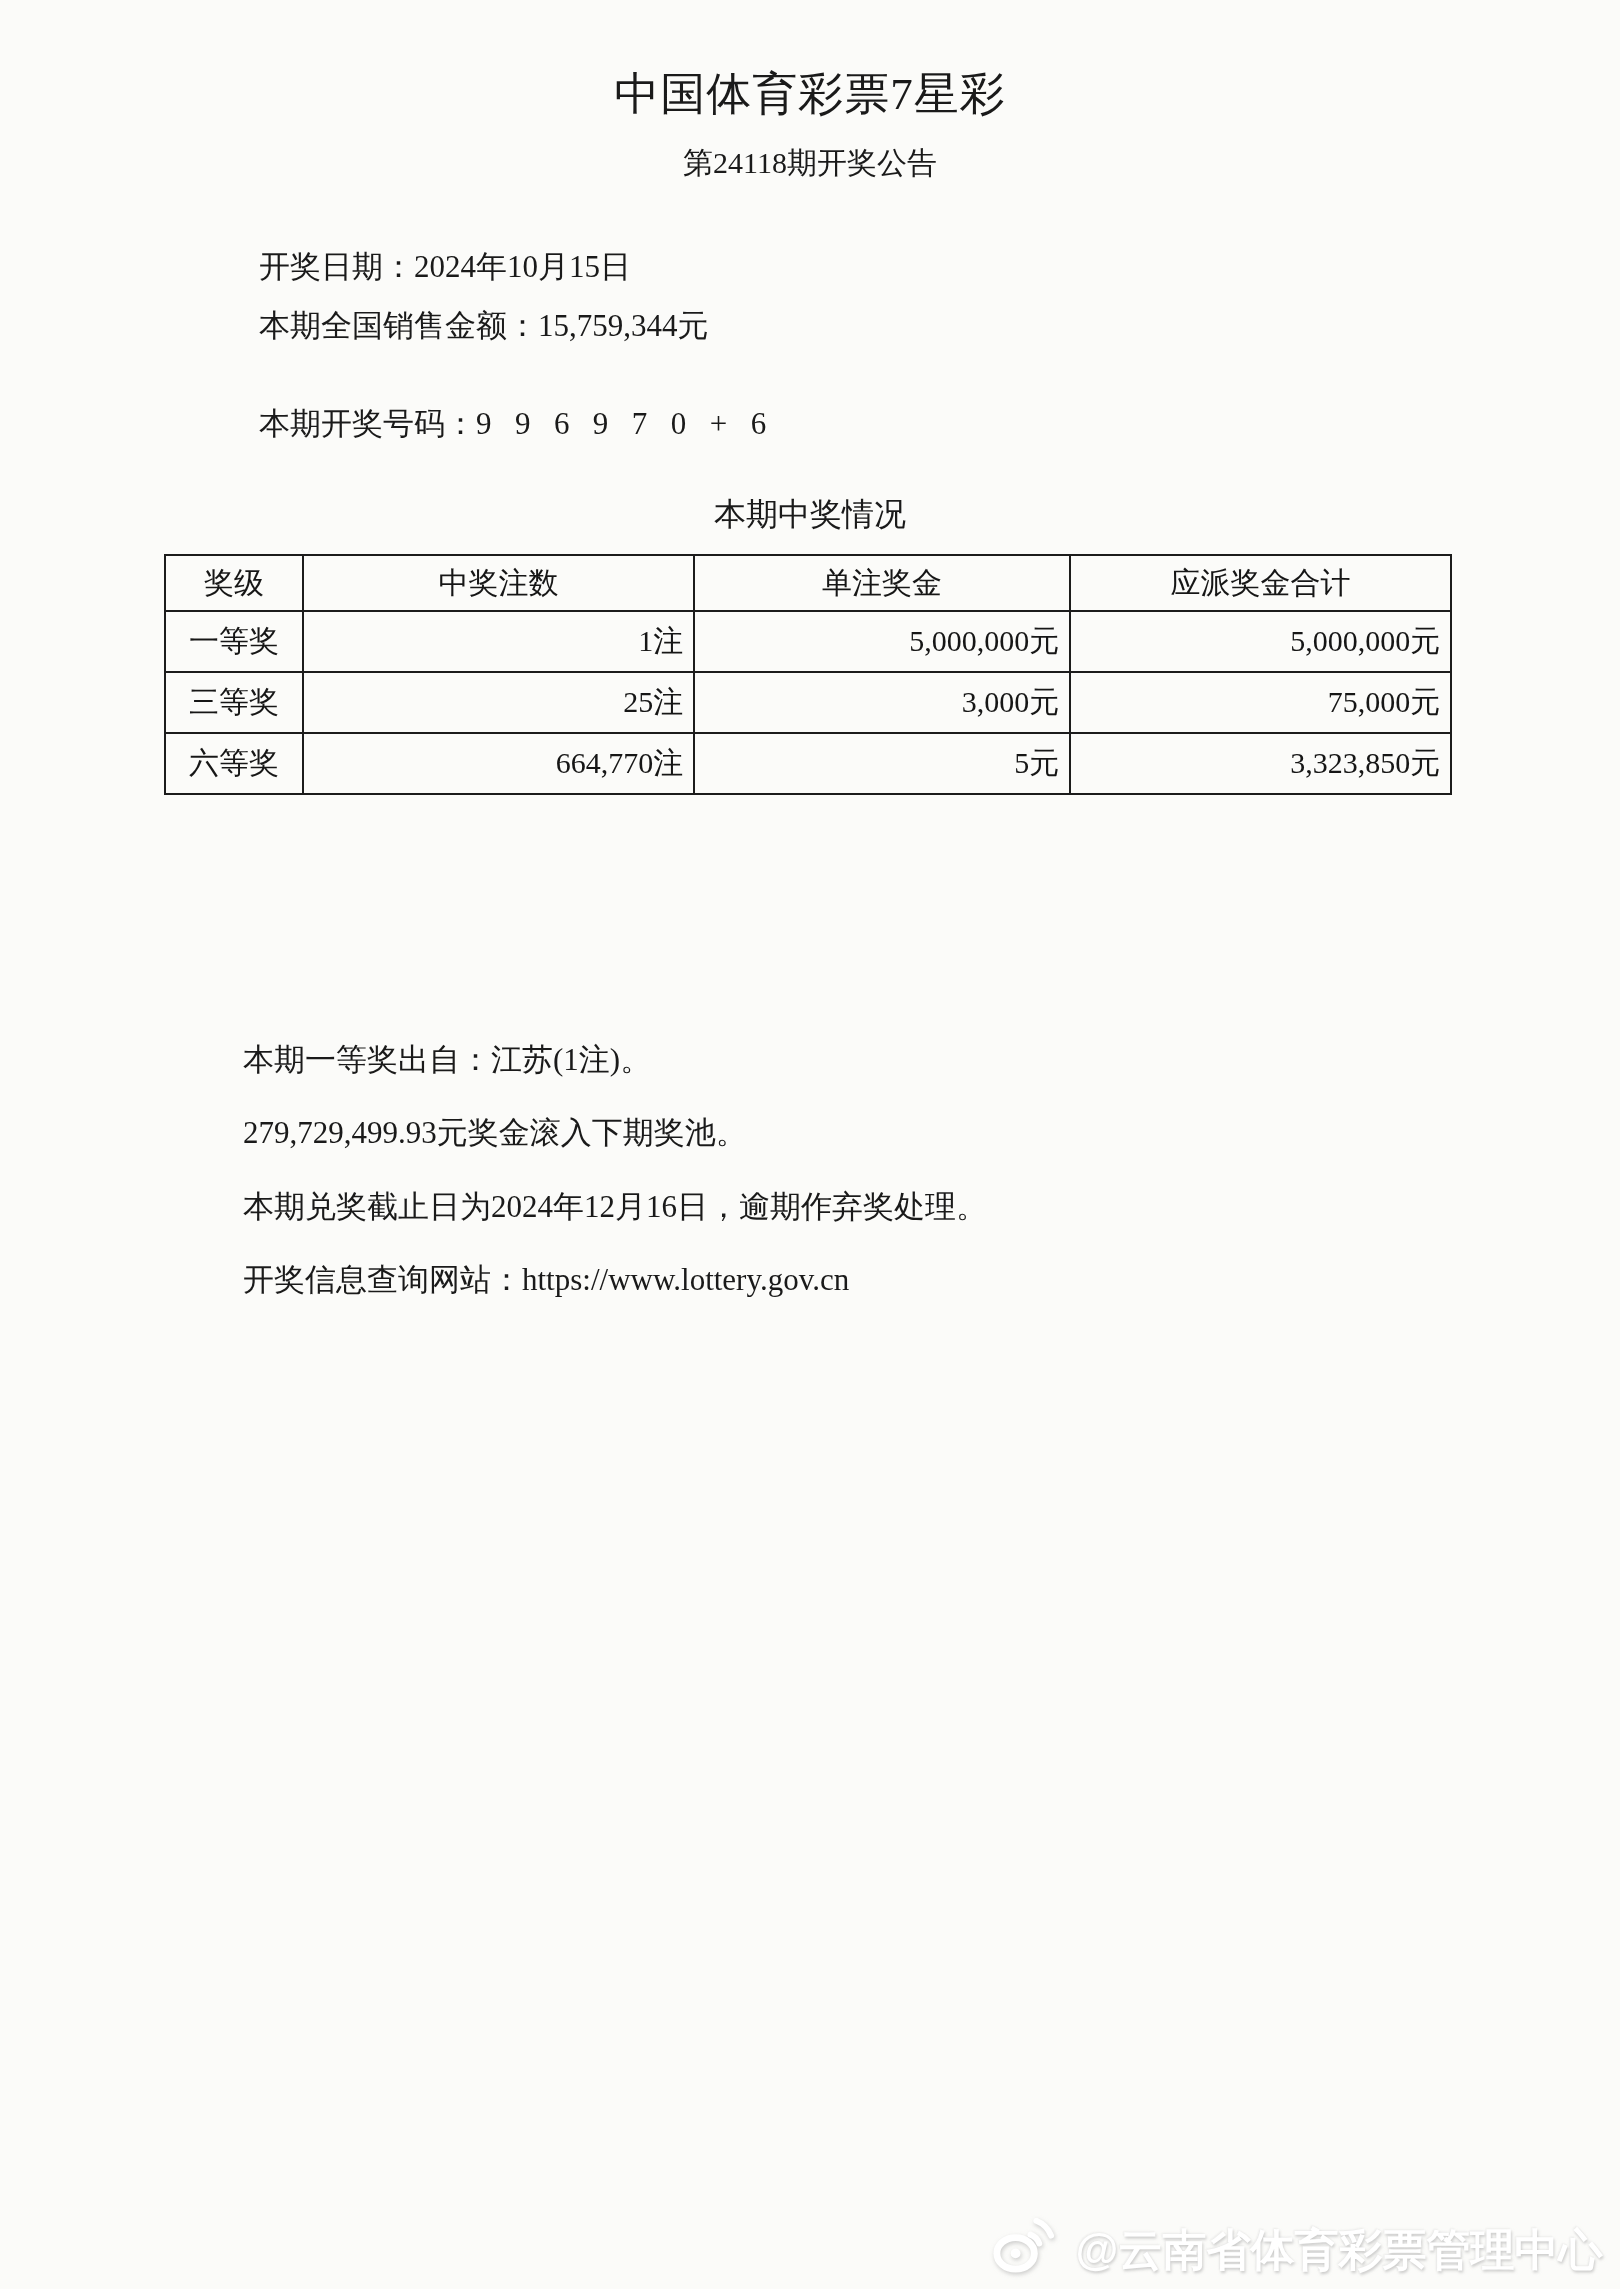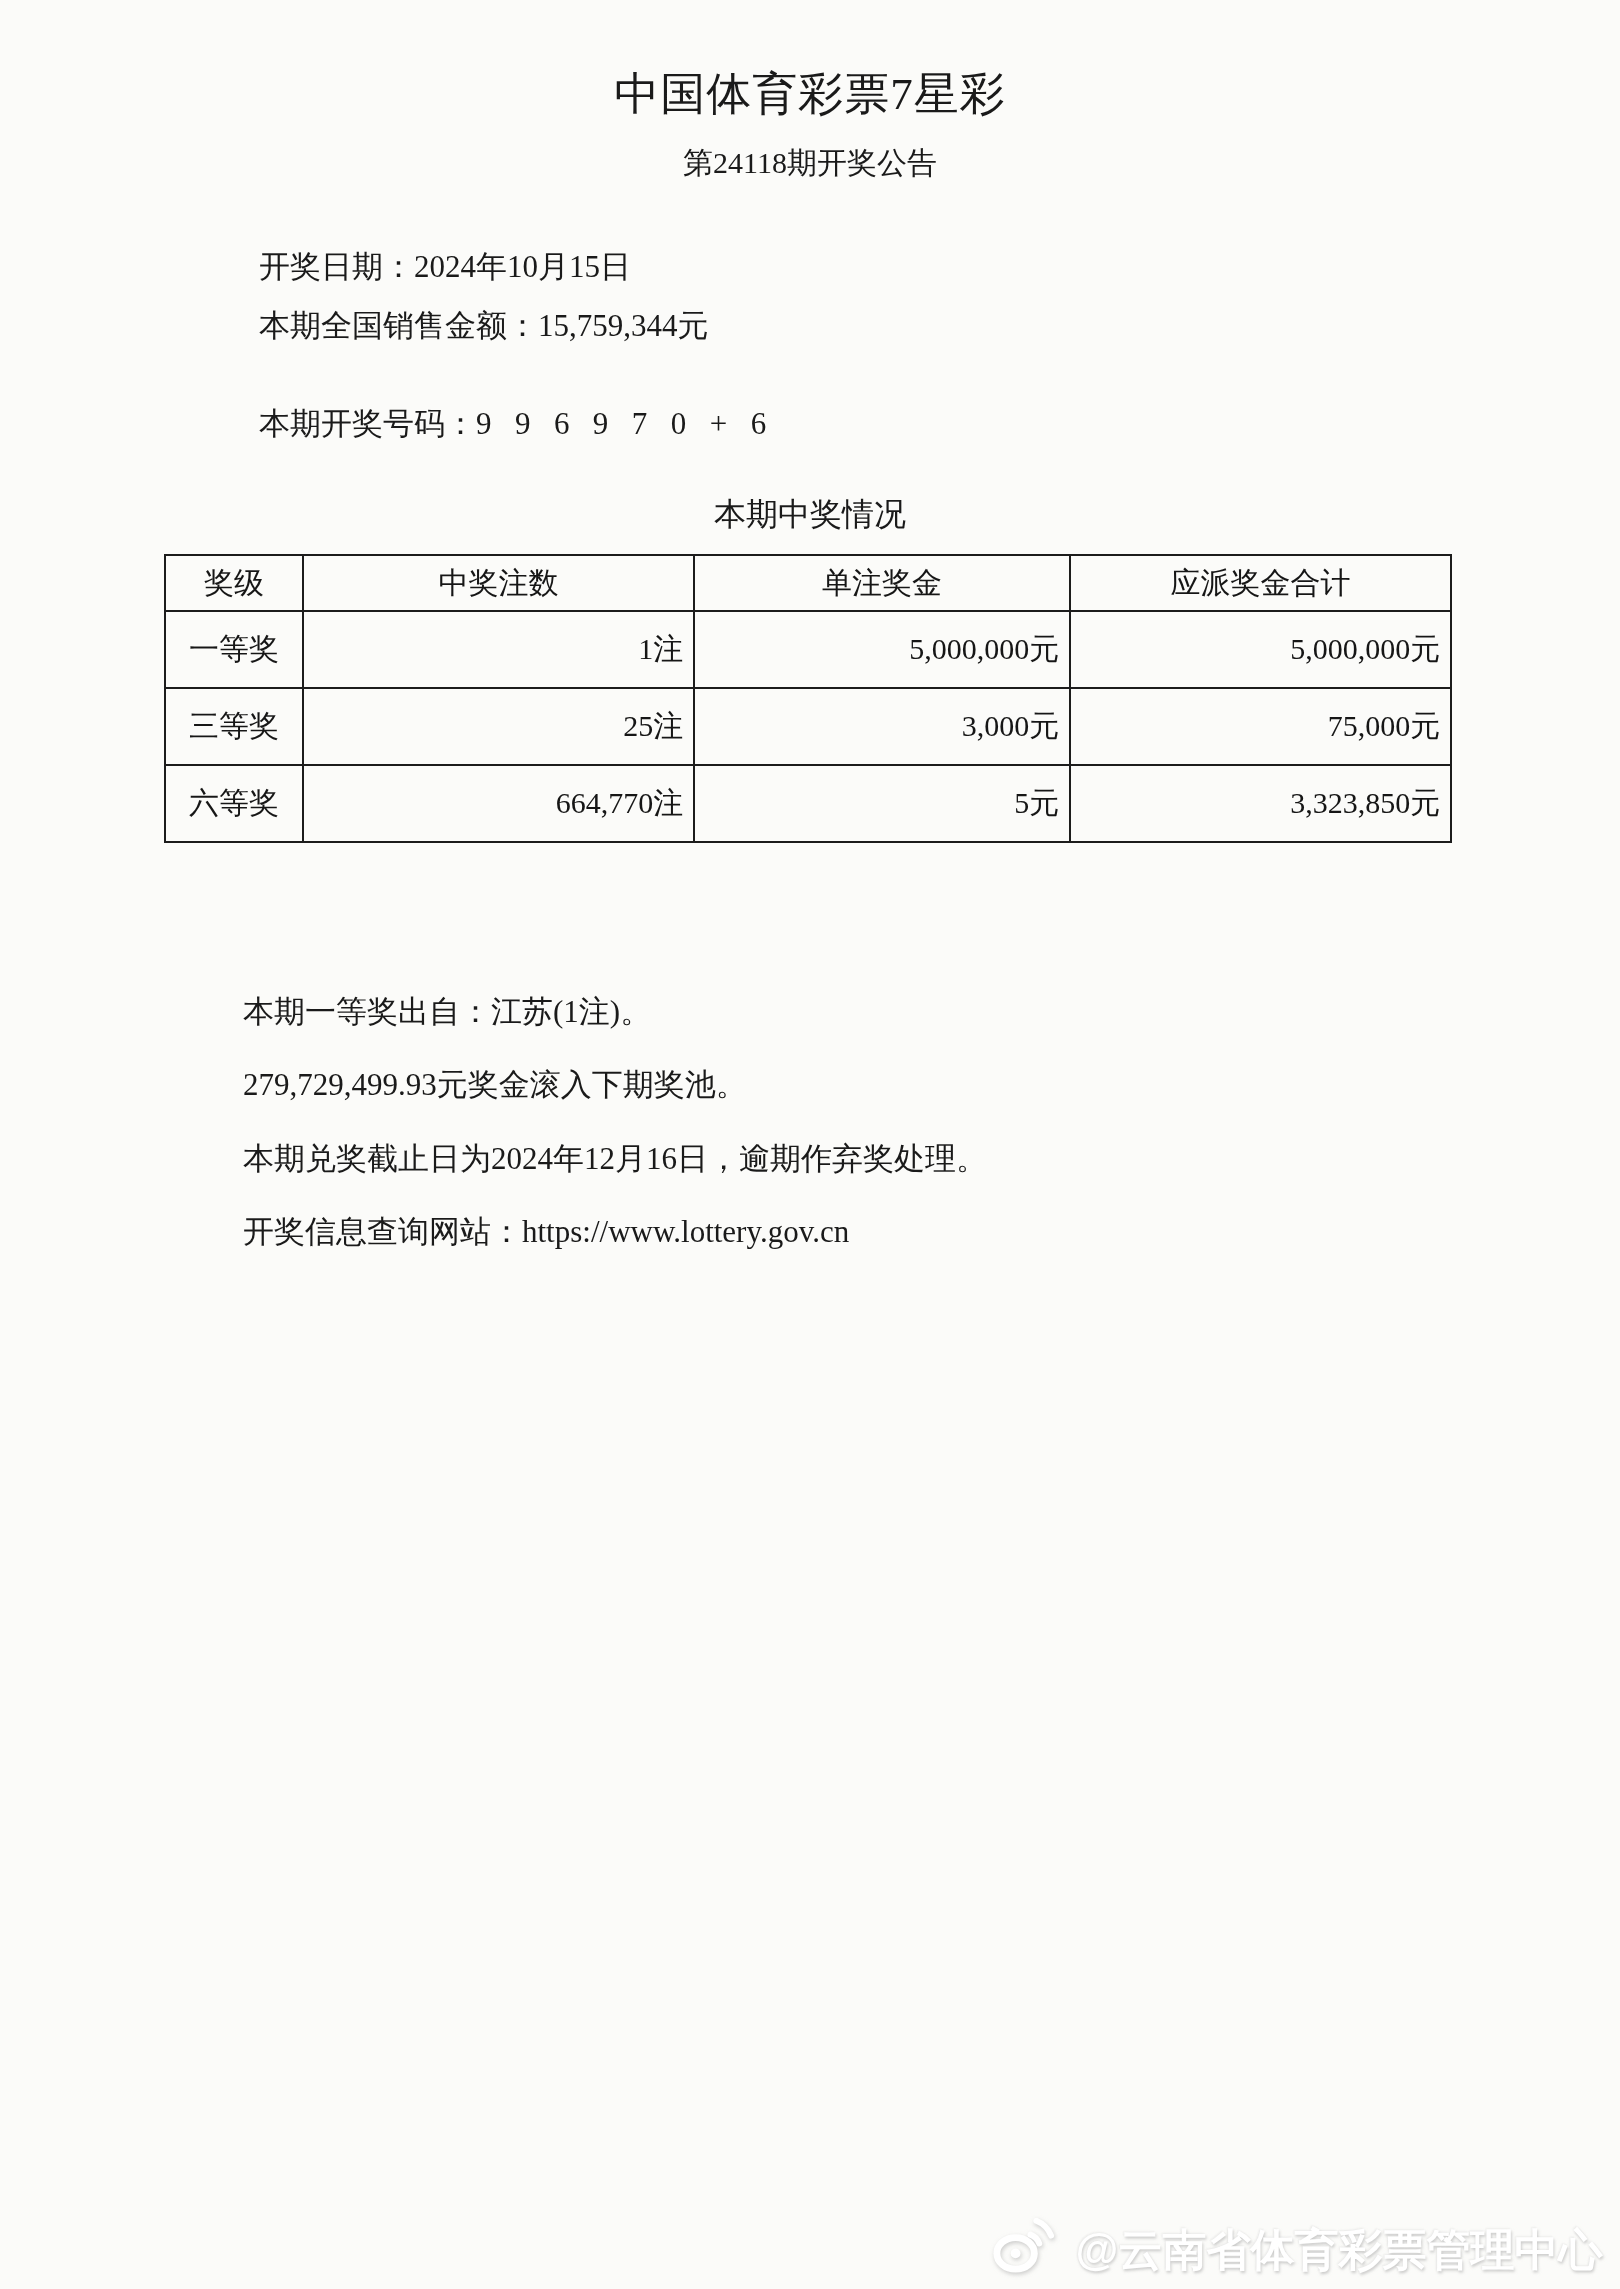--- a/index.html
+++ b/index.html
@@ -88,28 +88,29 @@
     padding: 0;
   }
   table.prize-table td {
     height: 51px;
     padding: 0 9.8px 0 0;
     text-align: right;
     border-top: 2.9px solid #1c1c1c;
   }
   table.prize-table td.tier {
     text-align: center;
-    padding: 12px;
+    padding: 4px;
   }
   .note-line {
     position: absolute;
     left: 243px;
     font-size: 31px;
     line-height: 39px;
     white-space: nowrap;
+    margin-top: 48px;
   }
   .note-1 { top: 992px; }
   .note-2 { top: 1065px; }
   .note-3 { top: 1139px; }
   .note-4 { top: 1212px; }
   .watermark {
     position: absolute;
     right: 17.6px;
     bottom: 9.8px;
     display: flex;

